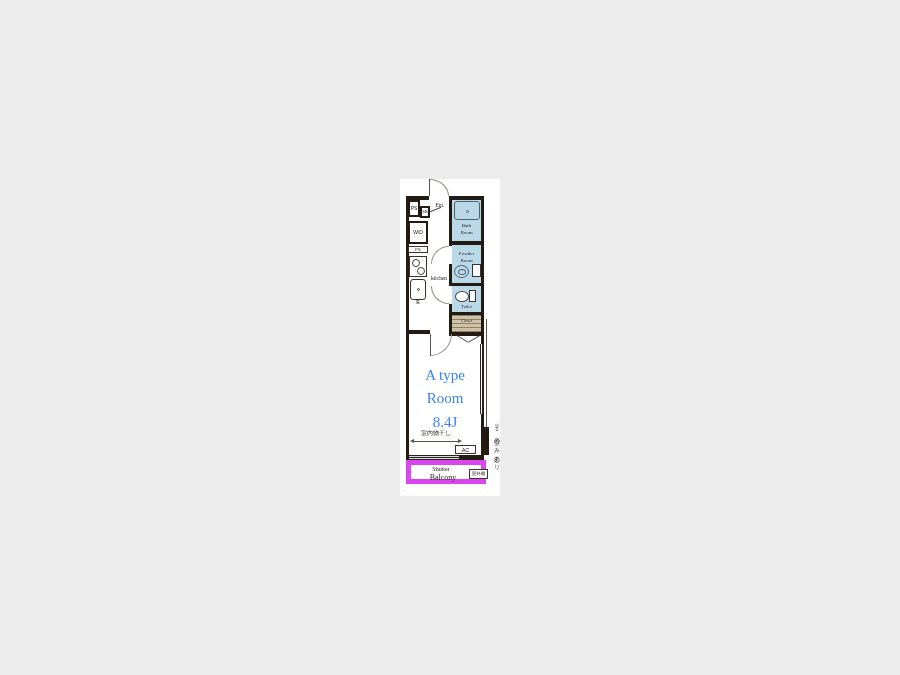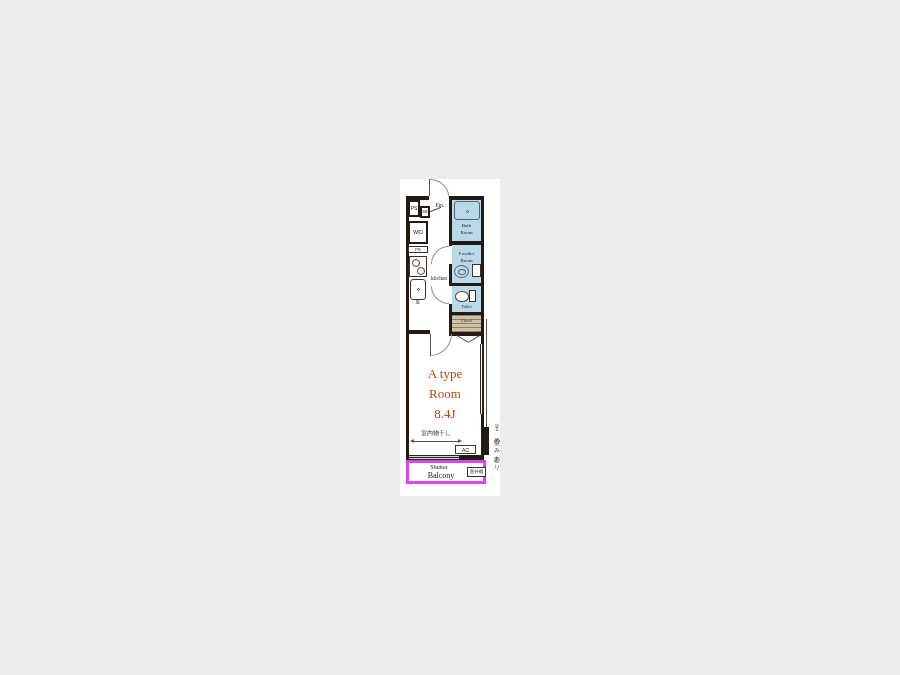--- a/index.html
+++ b/index.html
@@ -29,21 +29,21 @@
   .fx{position:absolute;border:1px solid #53636e;box-sizing:border-box;background:transparent;}
   .arc{position:absolute;box-sizing:border-box;border:0 solid #9a9189;}
   .line{position:absolute;background:#5a524b;}
   .vtext{
     position:absolute;writing-mode:vertical-rl;text-orientation:upright;
     font-size:6px;letter-spacing:1px;color:#4a423b;
     font-family:"Liberation Sans", sans-serif;line-height:1;
   }
   .roomname{
     position:absolute;text-align:center;
-    font-size:13px;line-height:1.55;color:#c2410c;
+    font-size:15px;line-height:1.55;color:#3b82f6;
     font-family:"Liberation Serif", serif;
   }
 </style>
 </head>
 <body>
 
 <div class="canvas">
   <div class="sheet">
 
     <div class="fill-wet" style="left:52px;top:21px;width:29px;height:41px;"></div>
@@ -140,21 +140,21 @@
 
     <div class="lbl sans" style="left:14px;top:251px;width:44px;font-size:6px;">室内物干し</div>
     <div class="line" style="left:12px;top:262px;width:48px;height:1px;"></div>
     <div class="abs" style="left:10px;top:260px;width:0;height:0;border-top:2.5px solid transparent;border-bottom:2.5px solid transparent;border-right:4px solid #5a524b;"></div>
     <div class="abs" style="left:58px;top:260px;width:0;height:0;border-top:2.5px solid transparent;border-bottom:2.5px solid transparent;border-left:4px solid #5a524b;"></div>
 
     <div class="box" style="left:55px;top:266px;width:21px;height:9px;">
       <div class="lbl sans" style="left:0;top:1px;width:19px;font-size:5.5px;">AC</div>
     </div>
 
-    <div class="abs" style="left:6px;top:281px;width:80px;height:24px;border:3px solid #d946ef;box-sizing:border-box;background:#fff;">
+    <div class="abs" style="left:6px;top:281px;width:80px;height:24px;border:5px solid #d946ef;box-sizing:border-box;background:#fff;">
       <div class="lbl" style="left:10px;top:1px;width:40px;font-size:6px;">Shutter</div>
       <div class="lbl" style="left:8px;top:9px;width:48px;font-size:8px;">Balcony</div>
       <div class="box" style="left:58px;top:4px;width:19px;height:10px;">
         <div class="lbl sans" style="left:0;top:2px;width:17px;font-size:4.5px;">室外機</div>
       </div>
     </div>
 
     <div class="line" style="left:86px;top:140px;width:1px;height:108px;"></div>
     <div class="wall" style="left:84px;top:248px;width:5px;height:28px;"></div>
     <div class="vtext" style="left:89px;top:240px;width:11px;height:70px;">※1号室のみ窓あり</div>

